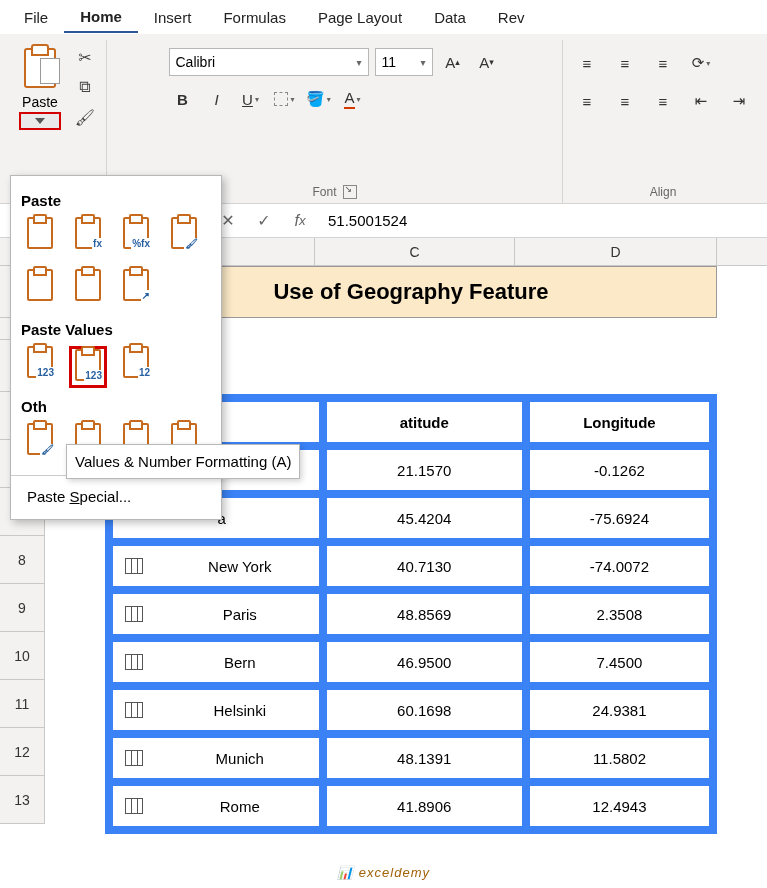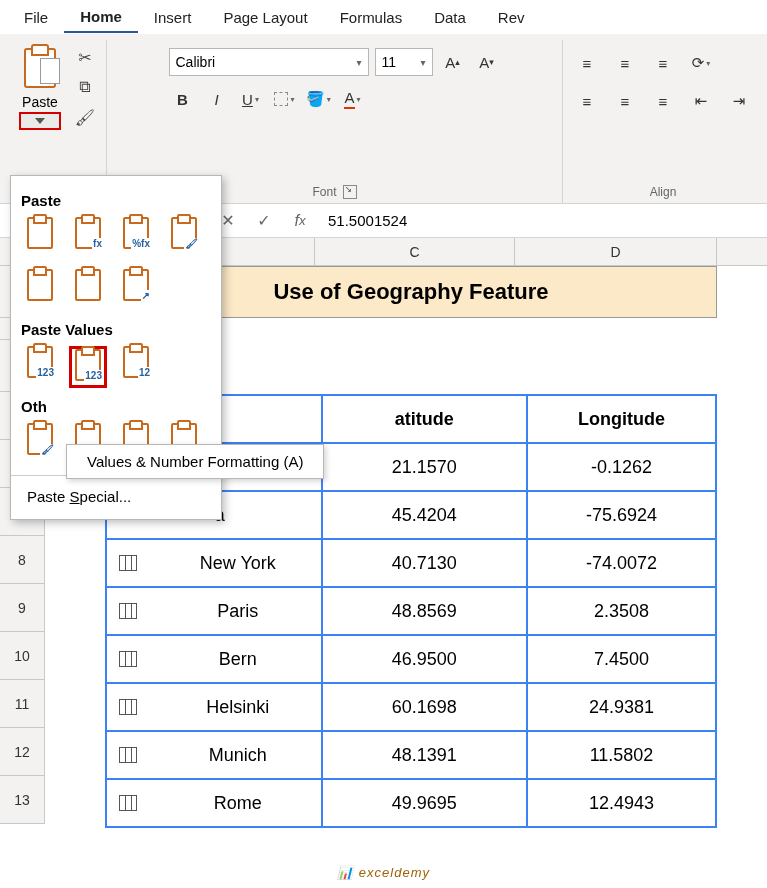--- a/index.html
+++ b/index.html
@@ -55,54 +55,54 @@
 
 .colhdrs { display:flex; height:28px; background:#f3f2f1; border-bottom:1px solid #c8c8c8; }
 .colhdr { border-right:1px solid #c8c8c8; display:flex; align-items:center; justify-content:center; font-size:14px; color:#333; }
 .rowhdrs { position:absolute; left:0; top:266px; width:45px; }
 .rowhdr { height:48px; border:1px solid #c8c8c8; border-left:none; border-top:none; background:#f3f2f1; display:flex; align-items:center; justify-content:center; font-size:14px; color:#333; }
 
 
 .sheet { position:absolute; left:45px; top:266px; right:0; }
 .title-bar { background:#fce9c7; height:52px; font-size:22px; font-weight:700; color:#000; display:flex; align-items:center; justify-content:center; border:1px solid #999; width:612px; margin-left:60px; }
 .datatable { margin-top:76px; margin-left:60px; border-collapse:collapse; width:612px; }
-.datatable th, .datatable td { border:2px solid #3b82f6; height:48px; font-size:18px; text-align:center; }
+.datatable th, .datatable td { border:8px solid #3b82f6; height:48px; font-size:15px; text-align:center; }
 .datatable th { font-weight:700; }
 .city-cell { display:flex; align-items:center; gap:18px; padding-left:12px; justify-content:flex-start; }
 .map-ic { width:18px; height:16px; border:1.5px solid #555; display:inline-block; position:relative; }
 .map-ic::before { content:""; position:absolute; left:5px; top:0; bottom:0; width:1px; background:#555; }
 .map-ic::after { content:""; position:absolute; left:11px; top:0; bottom:0; width:1px; background:#555; }
 
 
 .dropdown { position:absolute; left:10px; top:175px; width:212px; background:#fff; border:1px solid #b7b7b7; box-shadow:3px 3px 8px rgba(0,0,0,.25); padding:10px 10px 6px; z-index:50; }
 .dd-sec { font-weight:600; font-size:15px; margin:6px 0 8px; }
 .dd-row { display:flex; gap:10px; margin-bottom:10px; }
 .dd-icon { width:38px; height:42px; cursor:pointer; display:flex; align-items:flex-start; justify-content:center; position:relative; }
 .mini-clip { width:26px; height:32px; border:2px solid #c76a1d; border-radius:2px; background:#fff; position:relative; }
 .mini-clip::before { content:""; position:absolute; top:-5px; left:50%; transform:translateX(-50%); width:10px; height:6px; border:2px solid #c76a1d; border-radius:2px 2px 0 0; background:#fff; }
 .mini-clip .badge { position:absolute; bottom:-2px; right:-4px; font-size:10px; background:#fff; padding:0 1px; color:#2860a0; font-weight:600; }
 .dd-icon.hi { border:3px solid #d40000; }
 .dd-sep { border:none; border-top:1px solid #ccc; margin:4px -10px; }
 .dd-item { padding:8px 6px; font-size:15px; cursor:pointer; }
 .dd-item u { text-decoration:underline; }
 
 
-.tooltip { position:absolute; left:66px; top:444px; background:#fff; border:1px solid #b7b7b7; padding:8px 20px; font-size:15px; box-shadow:2px 2px 6px rgba(0,0,0,.18); z-index:60; white-space:nowrap; }
+.tooltip { position:absolute; left:66px; top:444px; background:#fff; border:1px solid #b7b7b7; padding:8px 8px; font-size:15px; box-shadow:2px 2px 6px rgba(0,0,0,.18); z-index:60; white-space:nowrap; }
 
 .watermark { position:absolute; bottom:8px; left:50%; transform:translateX(-50%); font-size:13px; color:#a16207; font-style:italic; letter-spacing:1px; }
 </style>
 </head>
 <body>
 
 <div class="menubar">
     <div class="menu-item">File</div>
     <div class="menu-item active">Home</div>
     <div class="menu-item">Insert</div>
+    <div class="menu-item">Formulas</div>
     <div class="menu-item">Page Layout</div>
-    <div class="menu-item">Formulas</div>
     <div class="menu-item">Data</div>
     <div class="menu-item">Rev</div>
   </div>
 
 <div class="ribbon">
   <div class="ribbon-group">
     <div class="group-body">
       <div class="paste-big">
         <div class="paste-icon-big">
           <div class="clipboard">
@@ -299,21 +299,21 @@
           <td>48.1391</td>
           <td>11.5802</td>
         </tr>
         <tr>
           <td style="text-align: left;">
             <div class="city-cell">
               <span class="map-ic"></span>
               <span style="flex: 1 1 0%; text-align: center;">Rome</span>
             </div>
           </td>
-          <td>49.9695</td>
+          <td>41.8906</td>
           <td>12.4943</td>
         </tr>
       </tbody>
   </table>
 </div>
 
 <div class="dropdown">
   <div class="dd-sec">Paste</div>
   <div class="dd-row">
     <div class="dd-icon">

